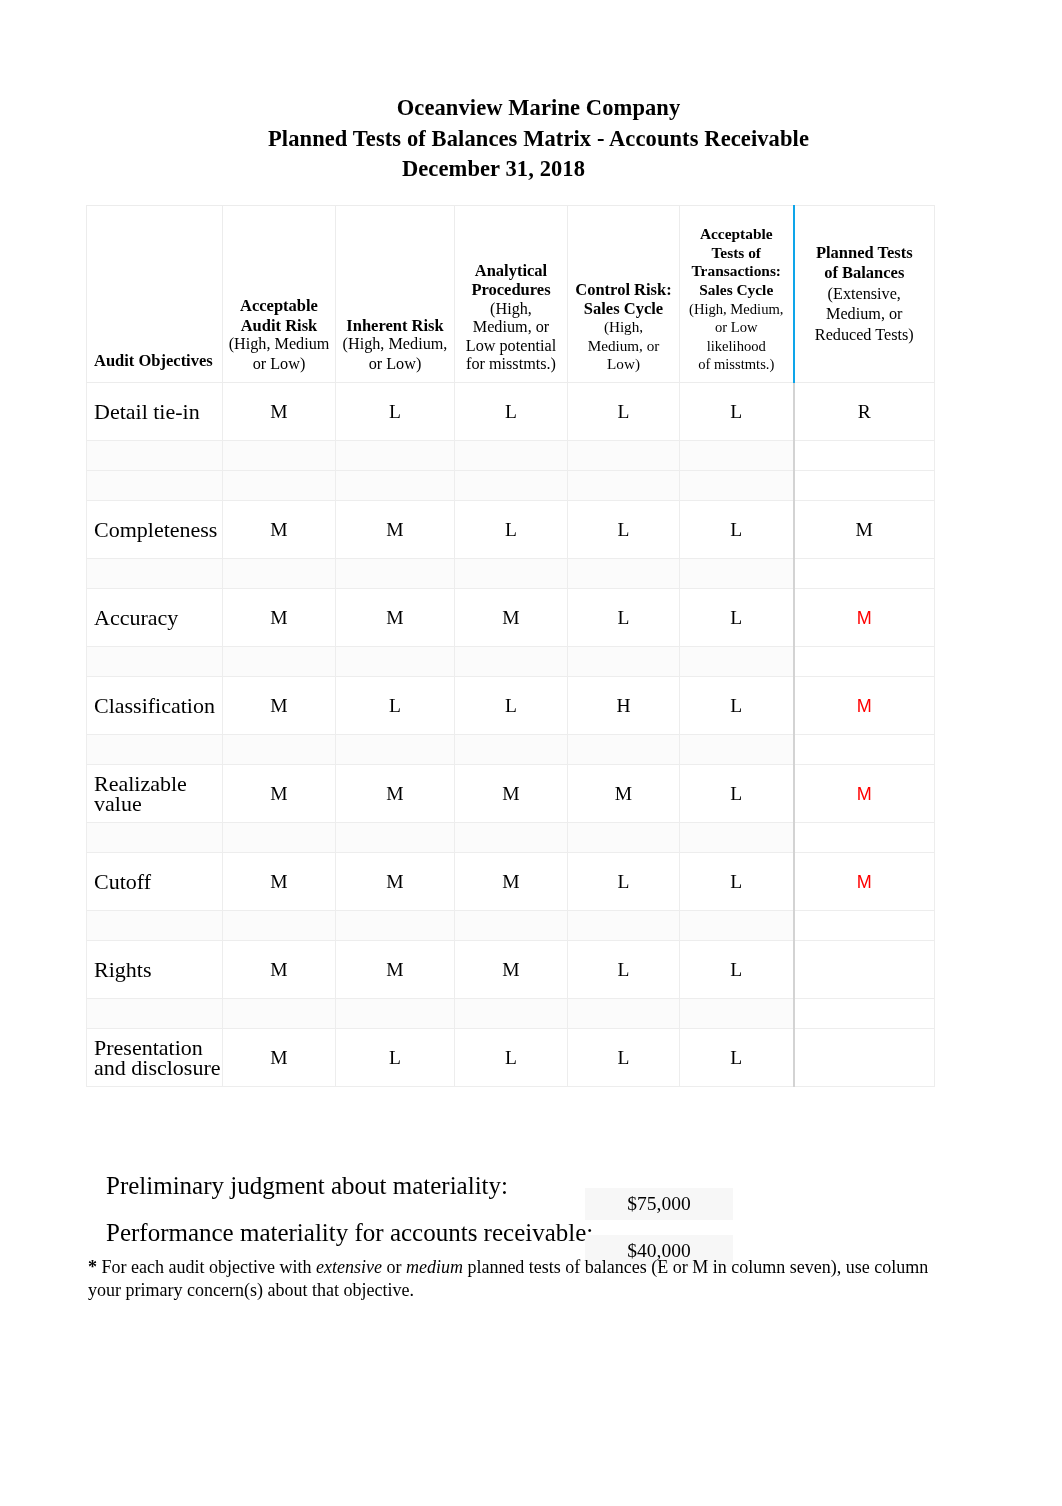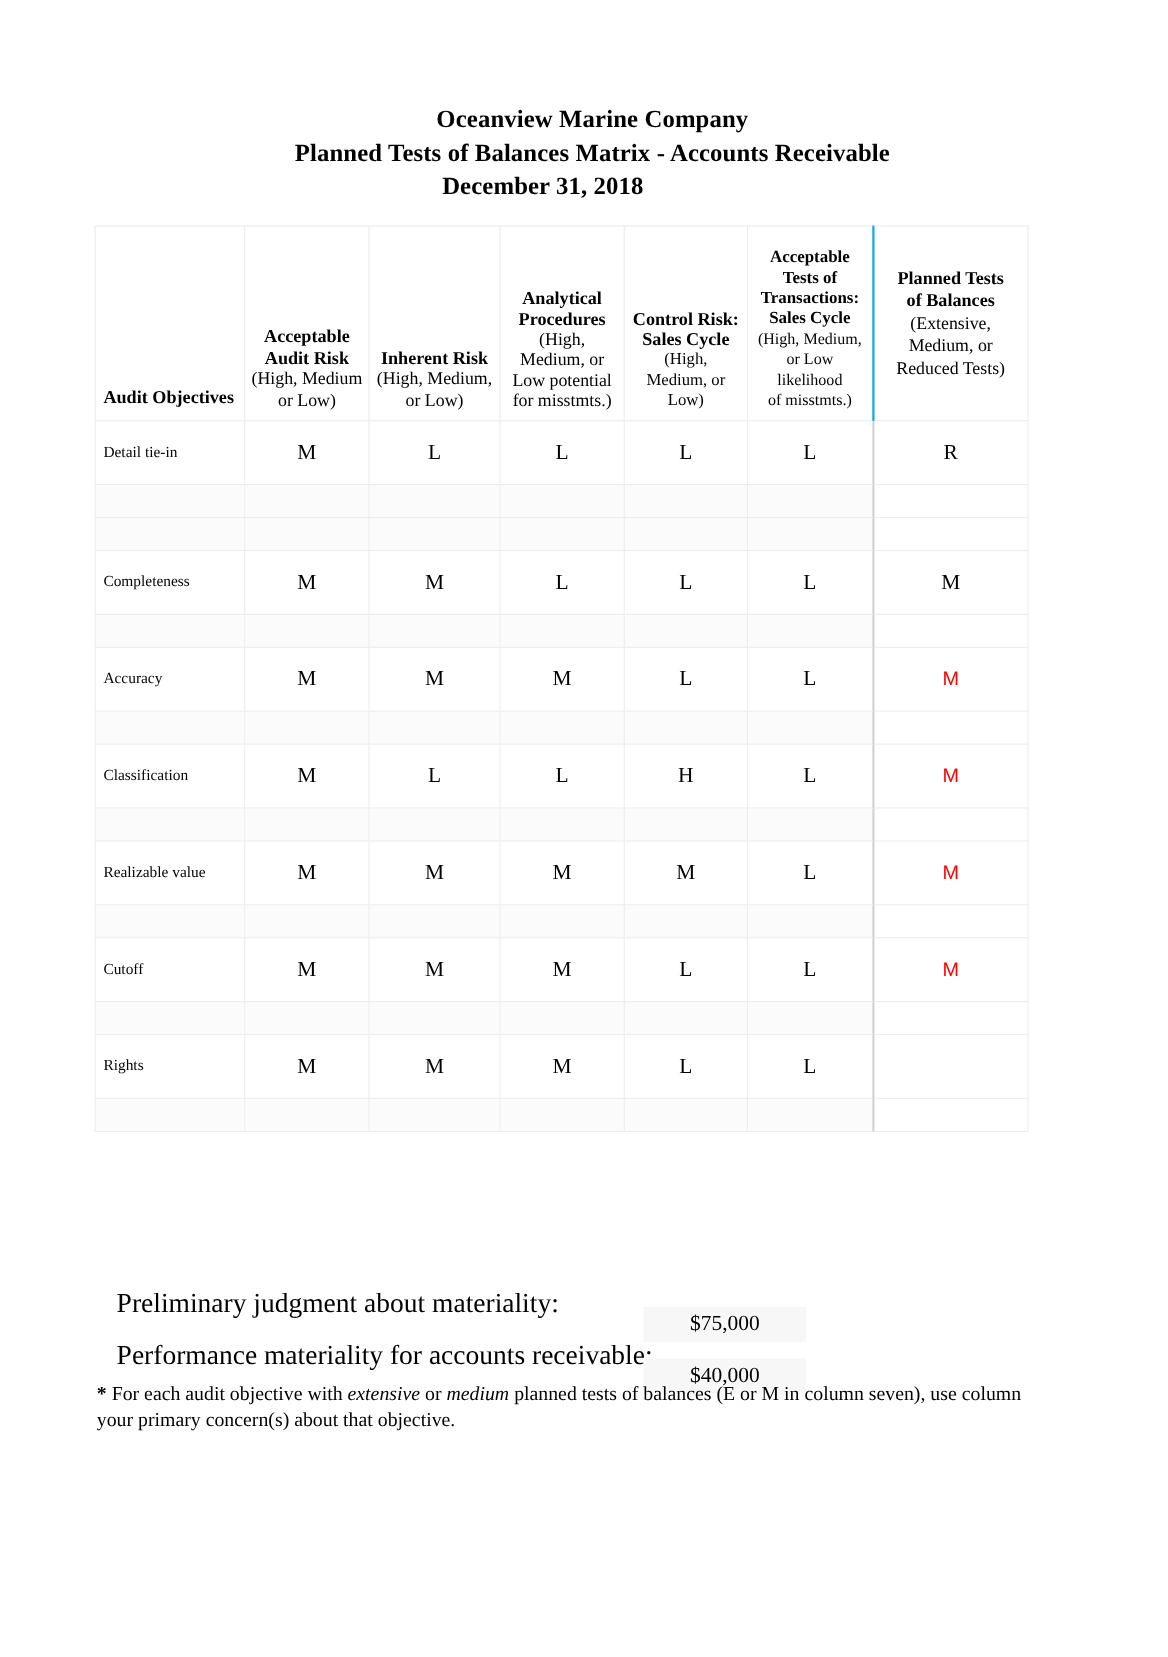--- a/index.html
+++ b/index.html
@@ -100,21 +100,21 @@
   
   tr.data-row > td {
     height: 57px;
     text-align: center;
     font-size: 19.5px;
     border: 1px solid #ededed;
   }
   tr.data-row > td.cell-objective {
     text-align: left;
     padding-left: 7px;
-    font-size: 14px;
+    font-size: 22px;
     line-height: 20px;
   }
   tr.data-row > td.cell-last {
     border-left: 2px solid #d3d3d3;
   }
   .val-red {
     color: #ff0000;
     font-family: "Liberation Sans", sans-serif;
     font-size: 18px;
   }
@@ -384,20 +384,29 @@
         </tr>
         <tr class="spacer-row">
           <td></td>
           <td></td>
           <td></td>
           <td></td>
           <td></td>
           <td></td>
           <td class="cell-last"></td>
         </tr>
+        <tr class="data-row">
+          <td class="cell-objective">Presentation and disclosure</td>
+          <td>M</td>
+          <td>L</td>
+          <td>L</td>
+          <td>L</td>
+          <td>L</td>
+          <td class="cell-last"></td>
+        </tr>
       </tbody>
   </table>
 </div>
 
 <div class="materiality" style="top:1172px;">
   <div class="mat-row">
     <div class="mat-label">Preliminary judgment about materiality:</div>
     <div class="mat-value">$75,000</div>
   </div>
 </div>

